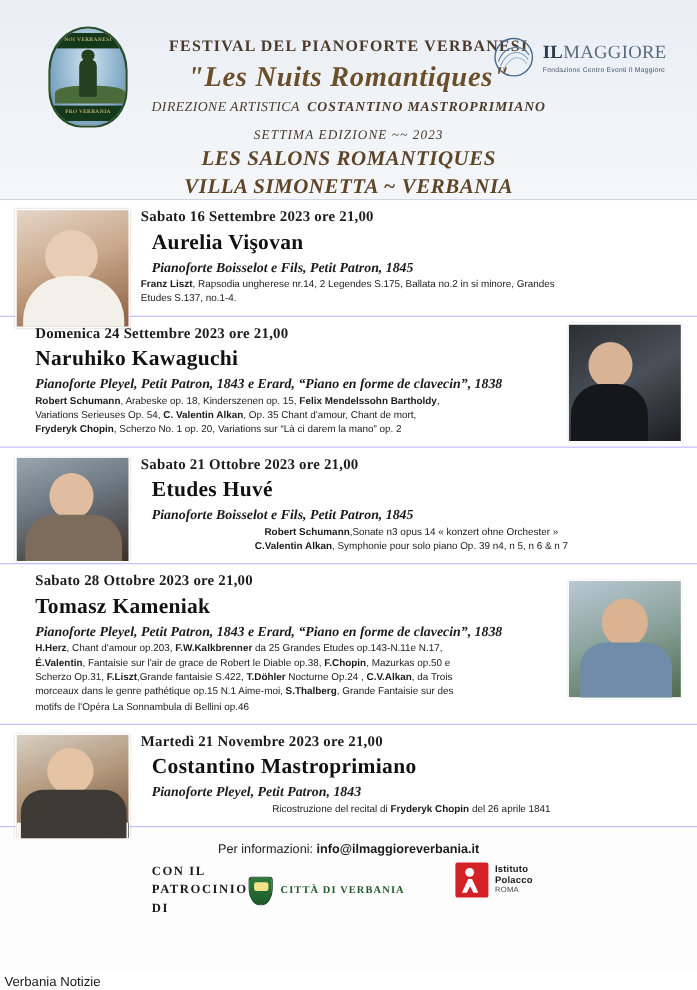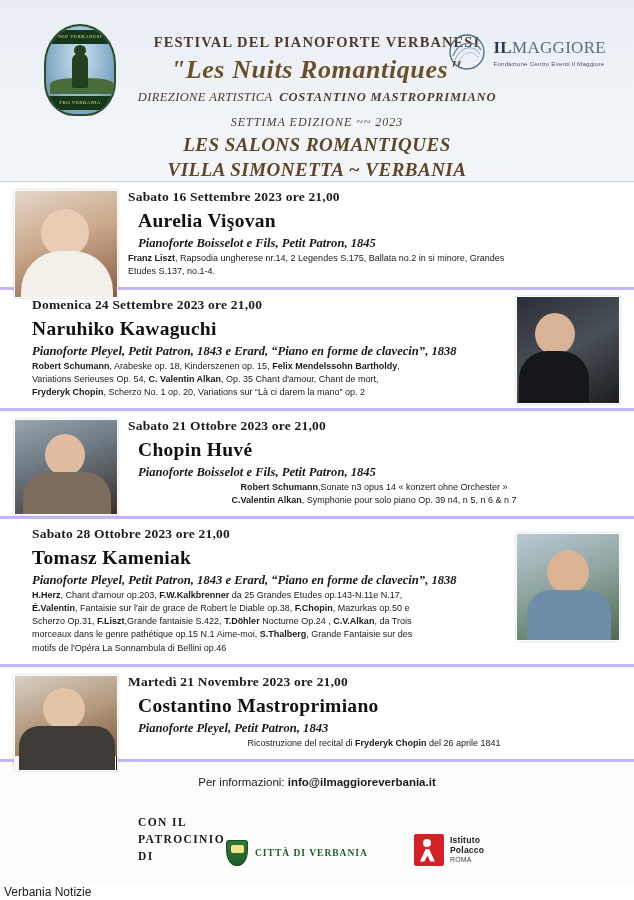--- a/index.html
+++ b/index.html
@@ -134,21 +134,21 @@
   }
 
   
   .body-area {
     position: relative;
     background: #ffffff;
   }
   .concert {
     position: relative;
     padding: 7px 0 9px 0;
-    border-bottom: 3px solid #c4b5fd;
+    border-bottom: 1px solid #c4b5fd;
   }
   .concert .txt-left { padding-left: 128px; padding-right: 14px; }
   .concert .txt-right { padding-left: 32px; padding-right: 128px; }
 
   .c-date {
     font-family: "Liberation Serif", serif;
     font-size: 13.5px;
     font-weight: bold;
     color: #1c1c1c;
     letter-spacing: .2px;
@@ -234,21 +234,21 @@
     font-size: 11.5px;
     color: #1a1a1a;
     padding: 14px 0 6px 0;
   }
   .info-line b { font-weight: bold; }
 
   .footer {
     position: relative;
     height: 72px;
     display: flex;
-    align-items: flex-end;
+    align-items: flex-start;
     padding: 0 18px;
   }
   .patro {
     font-family: "Liberation Serif", serif;
     font-size: 11.5px;
     font-weight: bold;
     letter-spacing: 1.4px;
     color: #1a1a1a;
     line-height: 1.5;
     width: 180px;
@@ -366,21 +366,21 @@
             <div><b>Robert Schumann</b>, Arabeske op. 18, Kinderszenen  op. 15,  <b>Felix Mendelssohn Bartholdy</b>,</div>
             <div>Variations Serieuses Op. 54, <b>C. Valentin Alkan</b>,  Op. 35 Chant d'amour, Chant de mort,</div>
             <div><b>Fryderyk Chopin</b>, Scherzo No. 1  op. 20, Variations sur “Là ci darem la mano” op. 2</div>
           </div>
         </div>
       </div>
       <div class="concert">
         <div class="photo left ph-huve"></div>
         <div class="txt-left">
           <div class="c-date">Sabato 21 Ottobre 2023 ore 21,00</div>
-          <div class="c-artist indent-1">Chopin Huvé</div>
+          <div class="c-artist indent-1">Etudes Huvé</div>
           <div class="c-instr indent-1">Pianoforte Boisselot e Fils, Petit Patron, 1845</div>
           <div class="c-prog center">
             <div><b>Robert Schumann</b>,Sonate n3 opus 14 «  konzert ohne Orchester  »</div>
             <div><b>C.Valentin Alkan</b>, Symphonie pour solo piano Op. 39 n4, n 5, n 6 &amp; n 7</div>
           </div>
         </div>
       </div>
       <div class="concert">
         <div class="photo right ph-kameniak"></div>
         <div class="txt-right">

